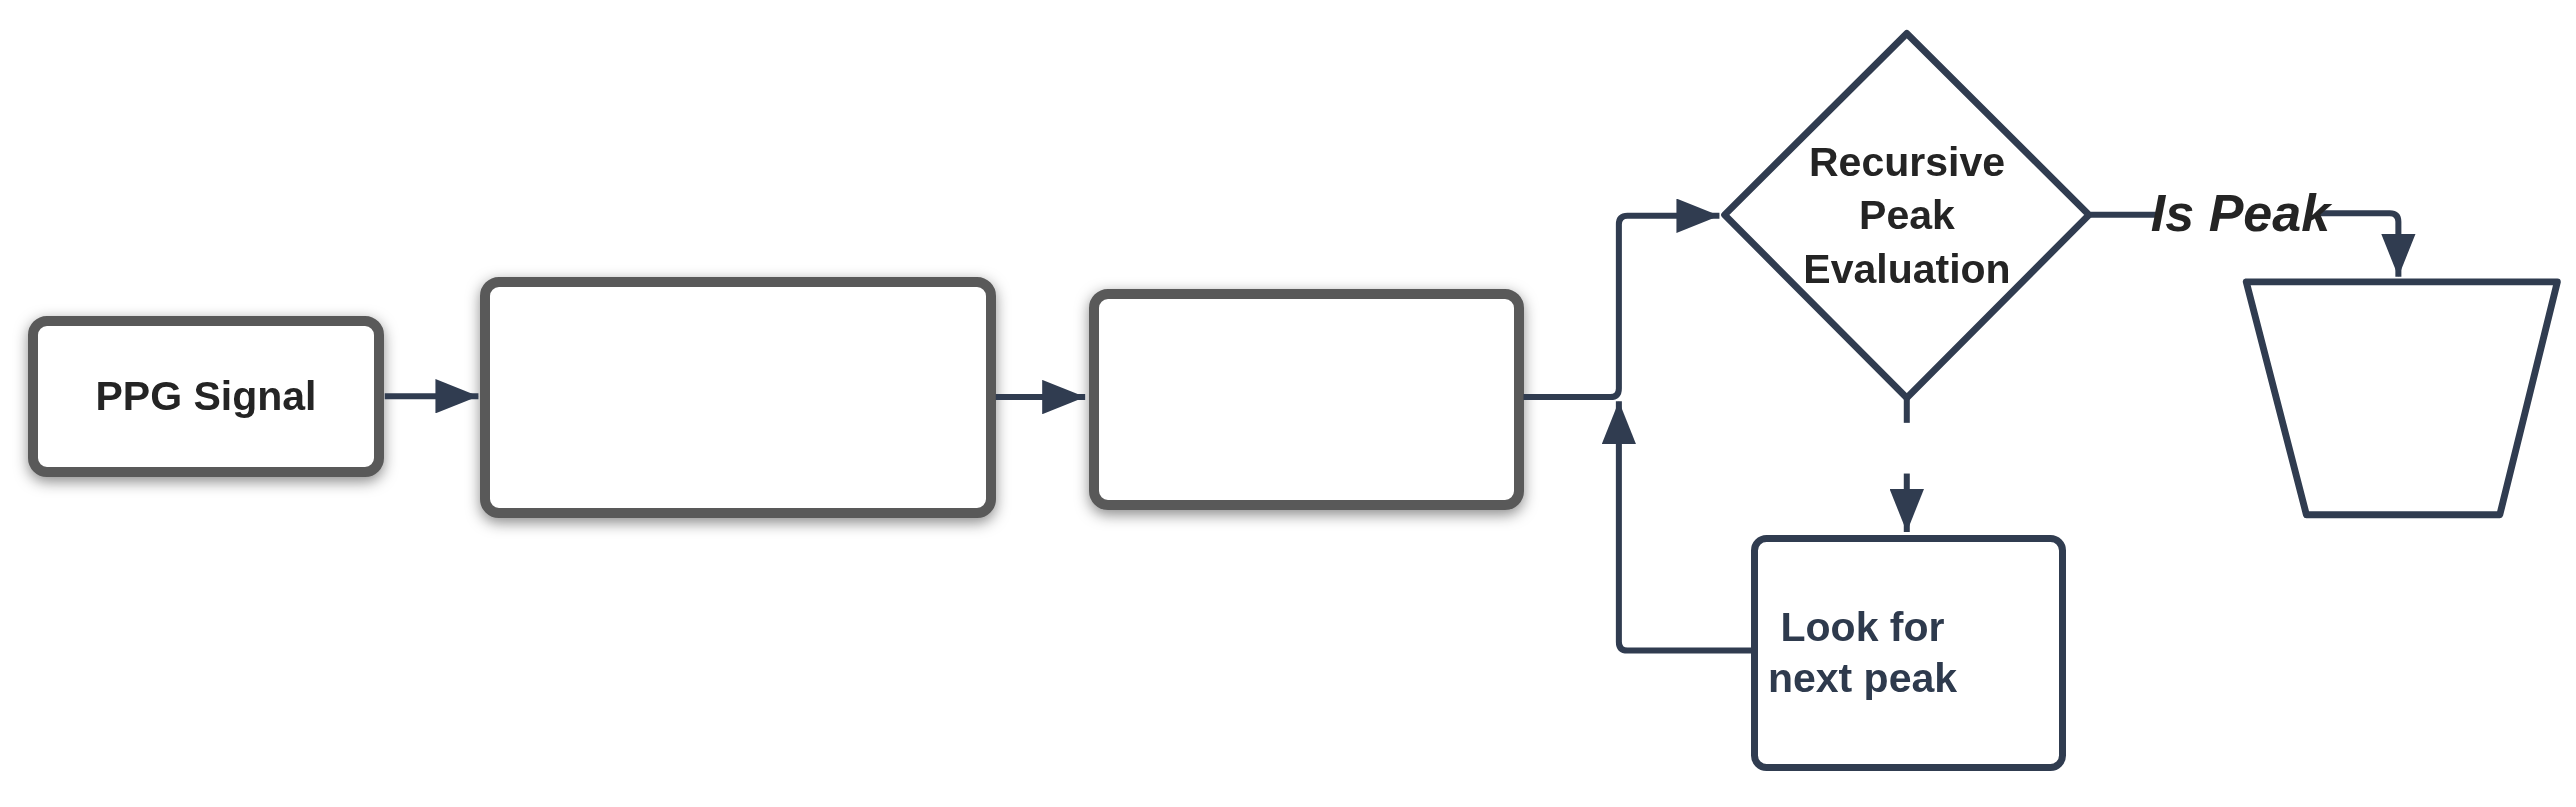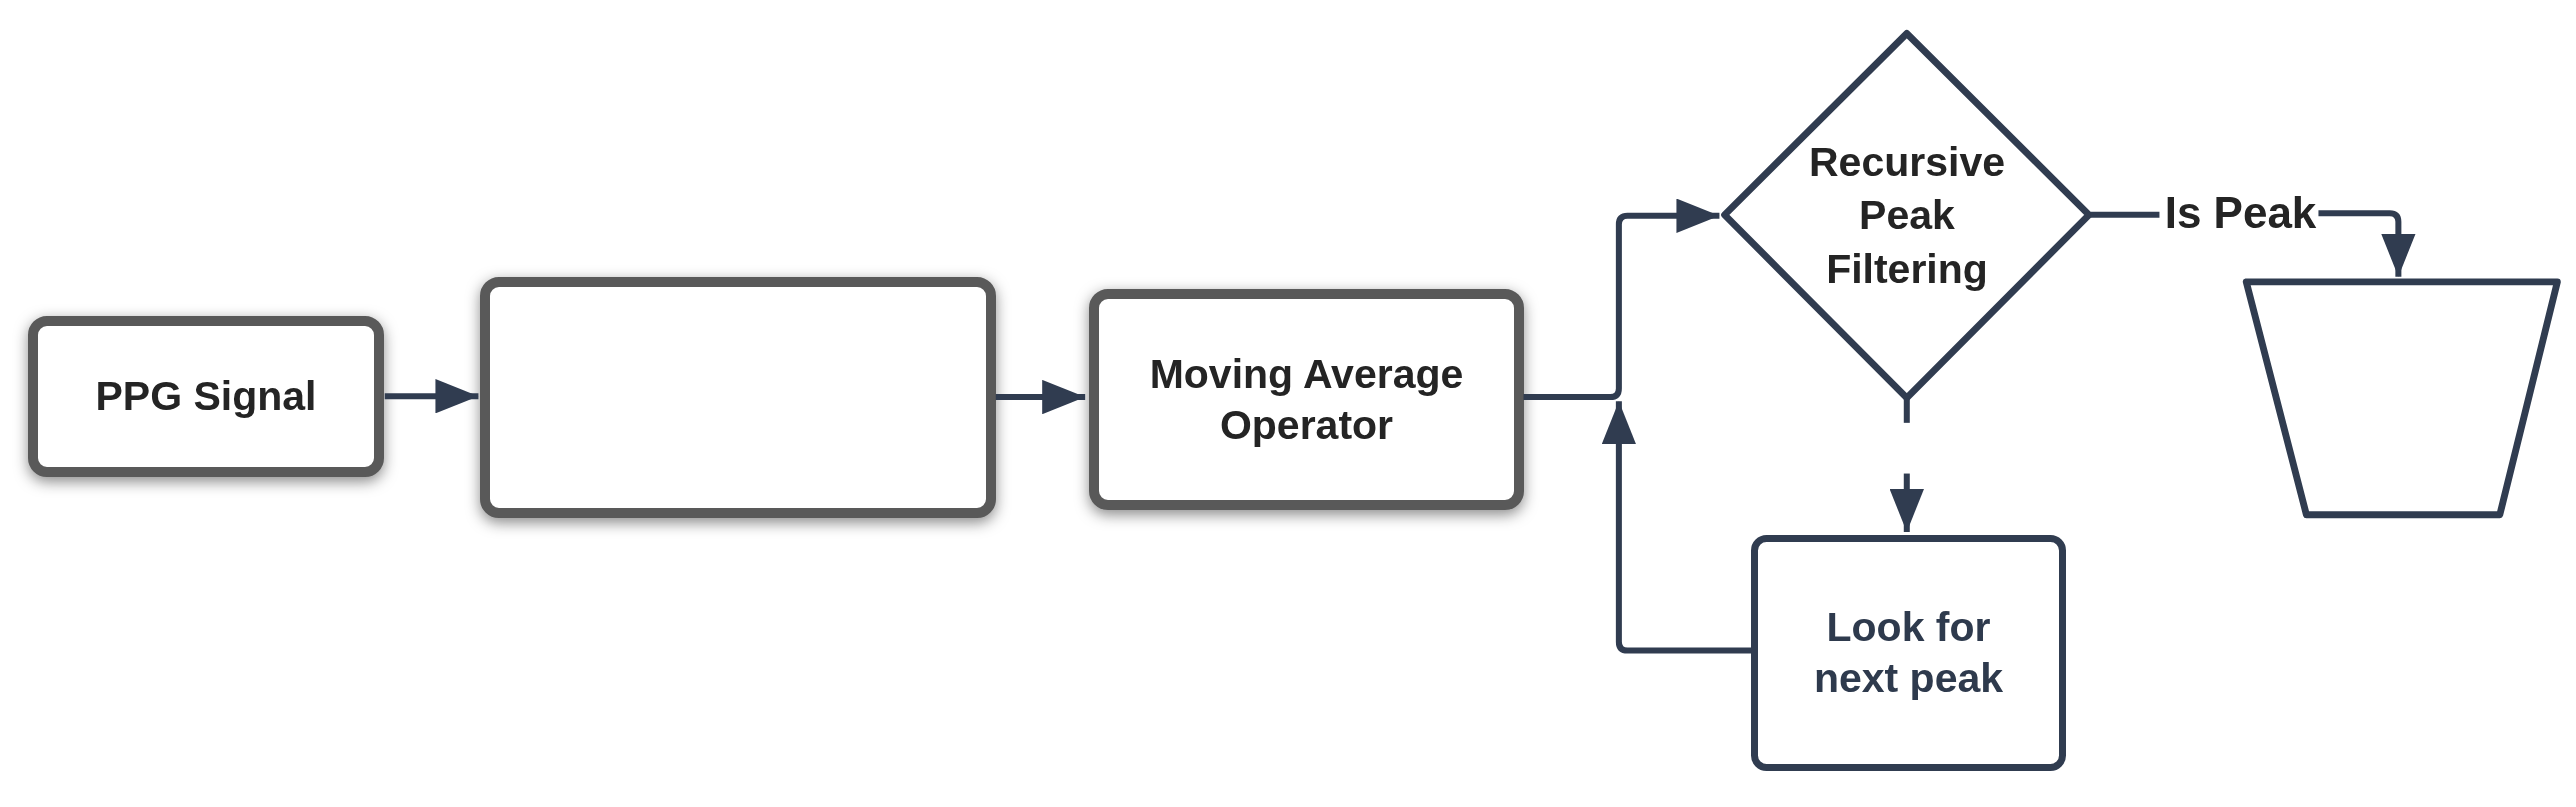--- a/index.html
+++ b/index.html
@@ -29,21 +29,21 @@
     position:absolute;
     display:flex;align-items:center;justify-content:center;
     text-align:center;
     font-weight:bold;
     font-size:41px;
     line-height:1.24;
     color:#242424;
     white-space:pre-line;
     letter-spacing:0px;
   }
-  .edge-lbl{font-size:44px;line-height:1.1;}
+  .edge-lbl{font-size:52px;line-height:1.1;font-style:italic;}
   #svg-layer{position:absolute;left:0;top:0;pointer-events:none;}
 </style>
 </head>
 <body>
 
 <div id="canvas">
 
   <div class="pbox" style="left:28px;top:316px;width:356px;height:161px"></div>
   <div class="pbox" style="left:480px;top:277px;width:516px;height:241px"></div>
   <div class="pbox" style="left:1089px;top:289px;width:435px;height:221px"></div>
@@ -69,28 +69,26 @@
       <path d="M2218,551 L2218,619" marker-end="url(#ah)"></path>
       <path d="M2037,757 L1893,757 Q1883,757 1883,747 L1883,467" marker-end="url(#ah)"></path>
       <path d="M2432,250 L2512,250"></path>
       <path d="M2697,248 L2780,248 Q2790,248 2790,258 L2790,322" marker-end="url(#ah)"></path>
     </g>
   </svg>
 
   <div class="lbl" style="left:28px;top:316px;width:356px;height:161px">PPG Signal</div>
 
 
-  <div class="lbl" style="left:1089px;top:289px;width:435px;height:221px">Moving Average
-Operator</div>
 
   <div class="lbl" style="left:1735px;top:125px;width:344px;height:182px;line-height:1.3">Recursive
 Peak
-Filtering</div>
+Evaluation</div>
 
-  <div class="lbl" style="left:1751px;top:535px;width:315px;height:236px;color:#2e3a4d">Look for
+  <div class="lbl" style="left:1705px;top:535px;width:315px;height:236px;color:#2e3a4d">Look for
 next peak</div>
 
 
   <div class="lbl edge-lbl" style="left:2150px;top:191px;width:181px;height:45px">Is Peak</div>
 
 
 </div>
 
 
 </body></html>

